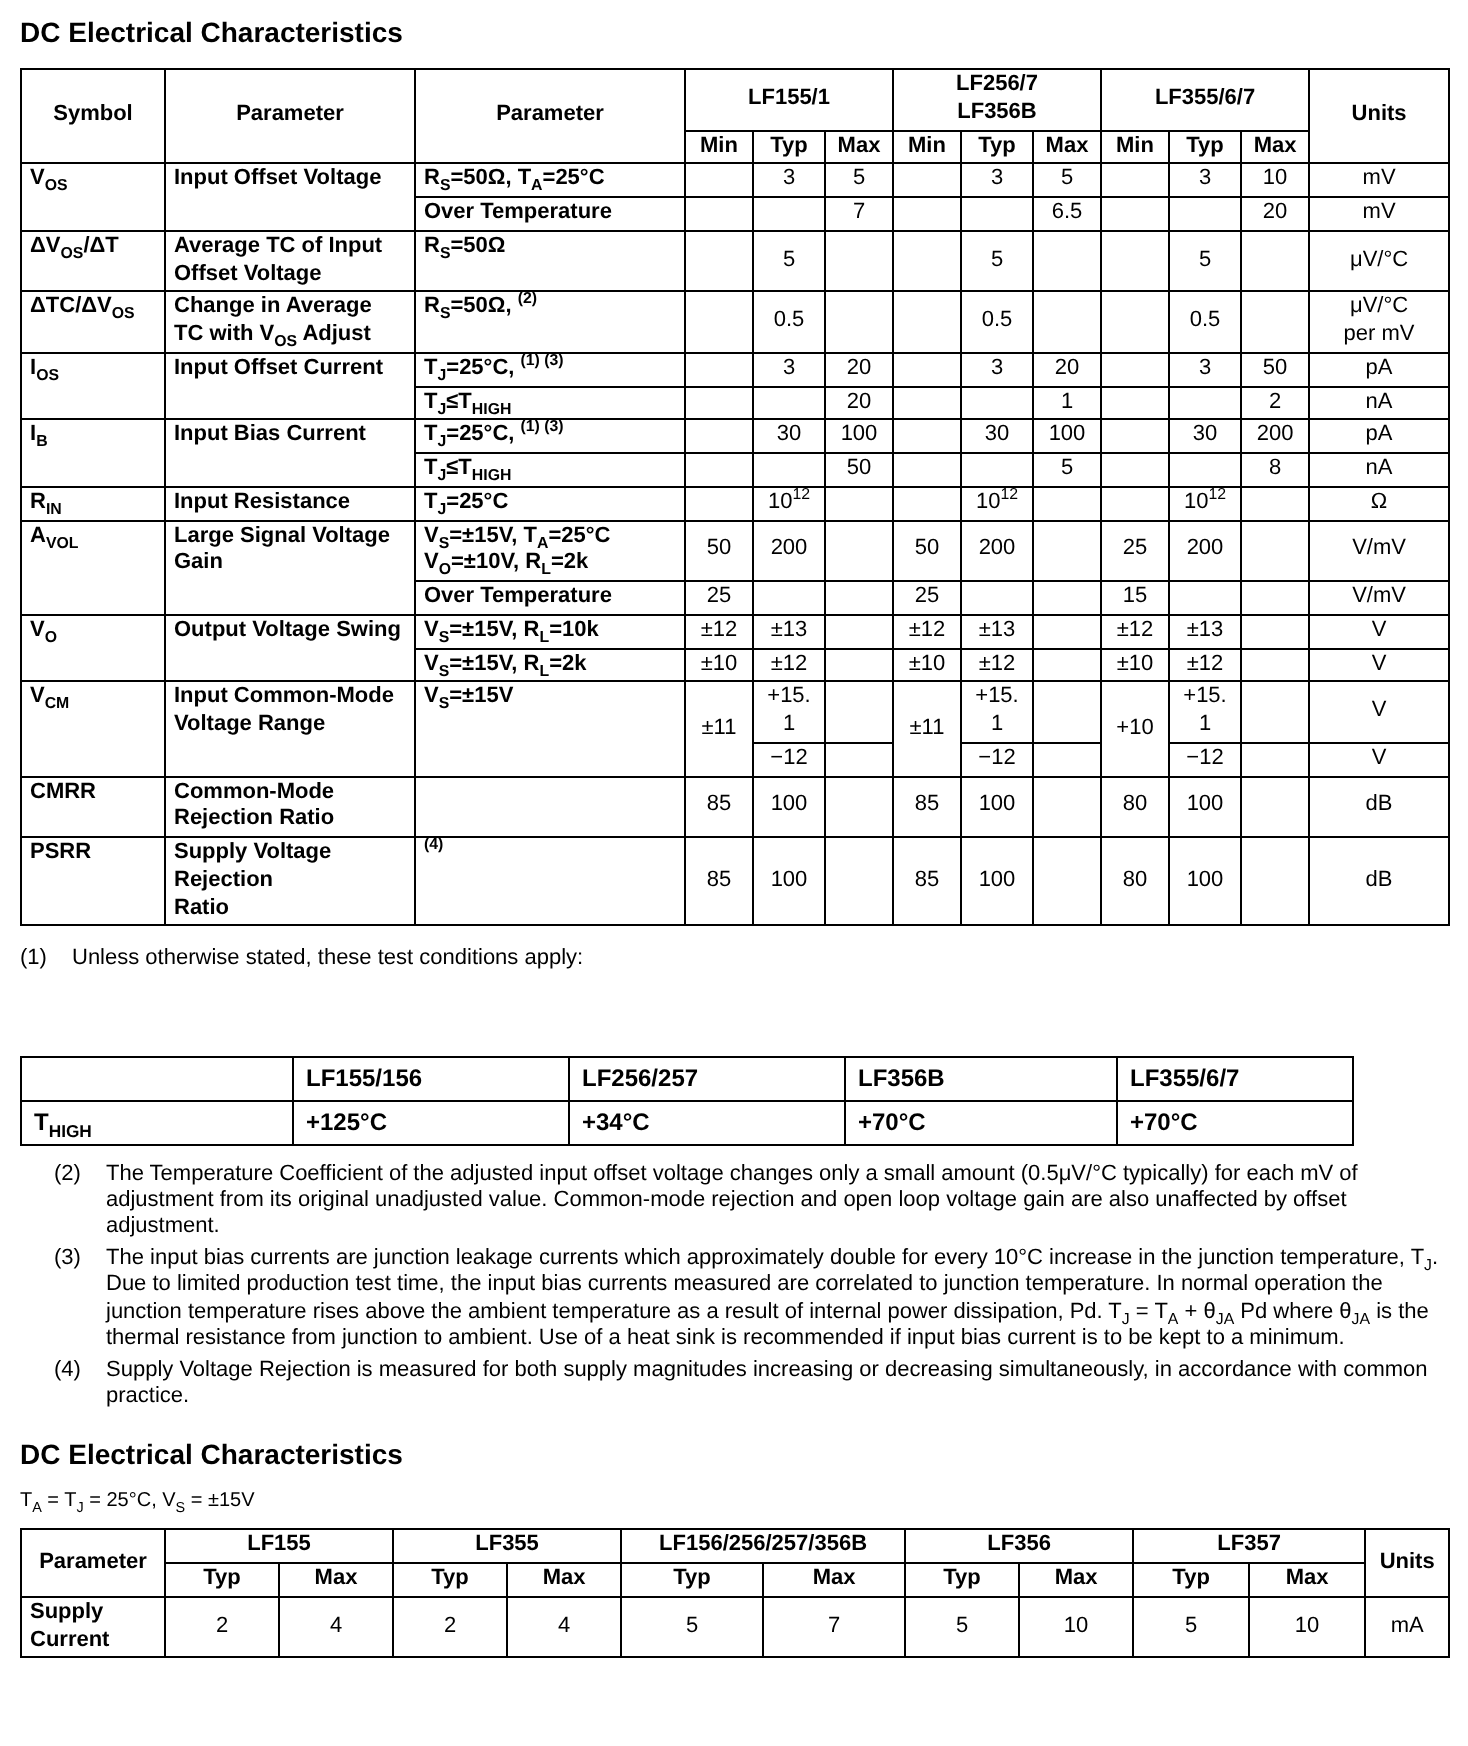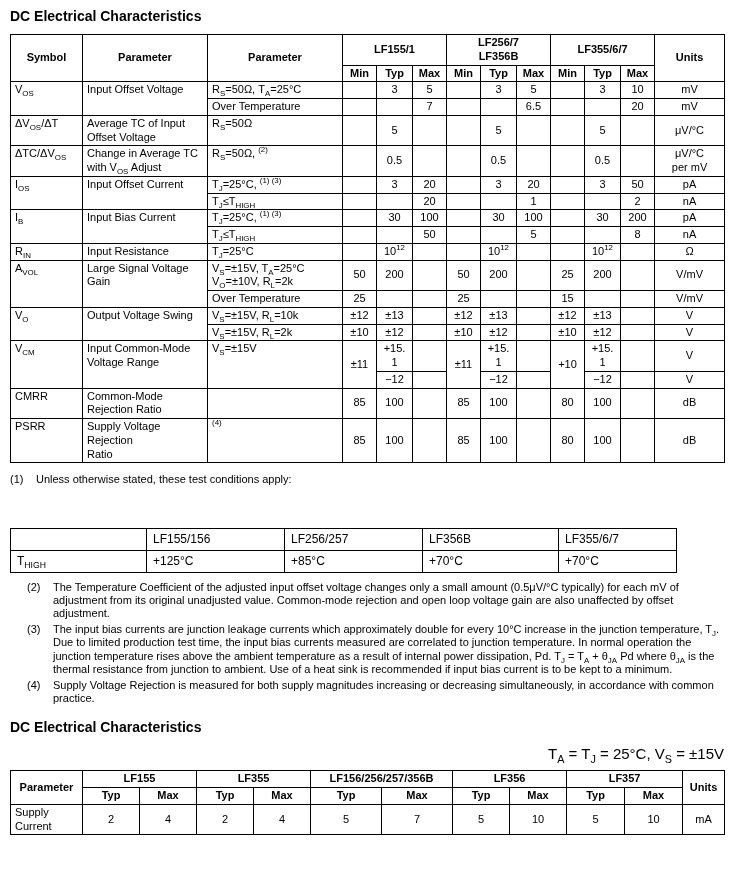--- a/index.html
+++ b/index.html
@@ -8,32 +8,32 @@
   .page { width:734px; min-height:873px; padding:8px 10px; }
   .sec-title { font-size:14px; font-weight:bold; margin:0 0 10px 0; }
   table { border-collapse:collapse; table-layout:fixed; }
   .main-table { width:714px; margin-bottom:10px; }
   .cond-table { width:666px; margin-bottom:8px;margin-top:41px; }
   .supply-table { width:714px; }
   td, th { border:1px solid #000; font-size:11px; font-weight:normal;
            padding:1px 4px; text-align:center; vertical-align:middle;
            line-height:1.25; word-wrap:break-word; }
   th { font-weight:bold; }
-  .al-l { text-align:left; vertical-align:top; }
+  .al-l { text-align:left; vertical-align:top;font-weight:bold; }
   .cond-table td { font-size:12px; padding:3px 6px; }
   sub, sup { font-size:0.72em; line-height:0; }
   .note-line { display:flex; font-size:11px; line-height:1.22; }
   .note-num { flex:0 0 26px; }
   .note-body { flex:1; }
   .note1 { margin:0 0 22px 0; }
   .cond-footer { margin:0 0 6px 26px; font-size:11px; }
   .notes { margin-left:17px; }
   .notes .note-line { margin-bottom:2px; }
   .sec2 { margin-top:14px; }
-  .subtitle { font-size:15px; margin:0 0 8px 0;text-align:right; }
+  .subtitle { font-size:10px; margin:0 0 8px 0; }
 </style>
 </head>
 <body>
 
 <div class="page">
 
   <div class="sec-title">DC Electrical Characteristics</div>
 
   <table class="main-table">
     <colgroup>
@@ -331,21 +331,21 @@
         <tr>
           <td></td>
           <td class="al-l">LF155/156</td>
           <td class="al-l">LF256/257</td>
           <td class="al-l">LF356B</td>
           <td class="al-l">LF355/6/7</td>
         </tr>
         <tr>
           <td class="al-l">T<sub>HIGH</sub></td>
           <td class="al-l">+125°C</td>
-          <td class="al-l">+85°C</td>
+          <td class="al-l">+34°C</td>
           <td class="al-l">+70°C</td>
           <td class="al-l">+70°C</td>
         </tr>
       </tbody>
   </table>
 
 
   <div class="notes">
     <div class="note-line">
       <span class="note-num">(2)</span>

